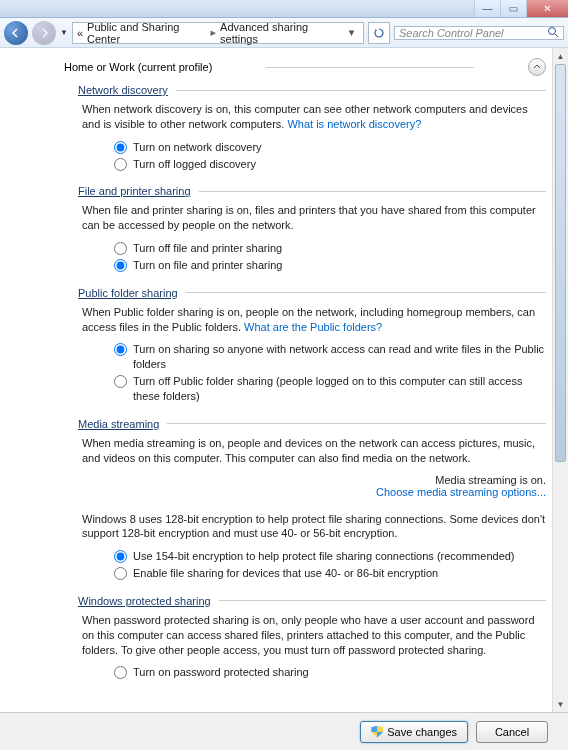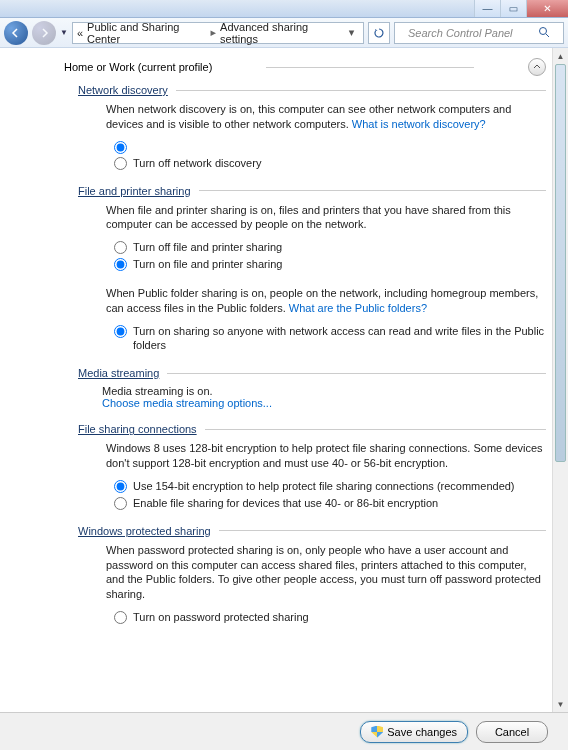--- a/index.html
+++ b/index.html
@@ -8,42 +8,42 @@
 .titlebar { height: 18px; background: linear-gradient(#dfe9f5, #c3d6ee); display: flex; justify-content: flex-end; align-items: stretch; border-bottom: 1px solid #9db6d6; }
 .titlebtn { width: 26px; display: flex; align-items: center; justify-content: center; background: linear-gradient(#e8f0fb,#cfe0f5); border-left: 1px solid #bcd; color: #3a5a7a; font-size: 10px; }
 .titlebtn.close { width: 42px; background: linear-gradient(#e8a0a0,#c76060); color: #fff; }
 .nav { height: 30px; background: linear-gradient(#f4f8fc,#e6eef8); border-bottom: 1px solid #c8d6e8; display: flex; align-items: center; padding: 0 4px; gap: 4px; }
 .navbtn { width: 24px; height: 24px; border-radius: 50%; background: radial-gradient(circle at 30% 30%, #6fa3e0, #2a5a9a); display: flex; align-items: center; justify-content: center; color: #fff; }
 .navbtn.disabled { opacity: 0.5; background: radial-gradient(circle at 30% 30%, #aac, #778); }
 .breadcrumb { flex: 1; height: 22px; background: #fff; border: 1px solid #abc; display: flex; align-items: center; padding: 0 4px; gap: 4px; color: #222; }
 .breadcrumb .sep { color: #666; }
 .breadcrumb .dd { width: 16px; text-align: center; color: #555; margin-left: auto; }
 .refresh { width: 22px; height: 22px; background: #fff; border: 1px solid #abc; display: flex; align-items: center; justify-content: center; color: #2a5a9a; }
-.search { width: 170px; height: 22px; background: #fff; border: 1px solid #abc; display: flex; align-items: center; padding: 0 13px; color: #888; font-style: italic; }
+.search { width: 170px; height: 14px; background: #fff; border: 1px solid #abc; display: flex; align-items: center; padding: 0 4px; color: #888; font-style: italic; }
 .search .sicon { margin-left: auto; color: #2a5a9a; font-style: normal; }
 .content { flex: 1; overflow-y: auto; padding: 10px 10px 10px 10px; position: relative; }
 .scrollbar { position: absolute; right: 0; top: 48px; bottom: 38px; width: 16px; background: #f0f0f0; border-left: 1px solid #ddd; }
 .scrollbar .thumb { position: absolute; left: 2px; right: 2px; top: 16px; height: 60%; background: linear-gradient(#d8e4f2,#b8ccde); border: 1px solid #9bb; border-radius: 2px; }
 .scrollbar .arr { position: absolute; left: 0; right: 0; height: 16px; display: flex; align-items: center; justify-content: center; color: #555; font-size: 8px; }
 .scrollbar .arr.up { top: 0; } .scrollbar .arr.dn { bottom: 0; }
 .profile { display: flex; align-items: center; margin-bottom: 8px; margin-left: 4px; gap: 48px; }
 .profile .title { flex: 0 0 auto; }
 .profile .line { flex: 1; height: 1px; background: #ccc; margin: 0 6px; }
 .expbtn { width: 18px; height: 18px; border-radius: 50%; border: 1px solid #aaa; background: linear-gradient(#fff,#e0e0e0); display: flex; align-items: center; justify-content: center; font-size: 8px; color: #555; }
 .section { margin: 0 0 14px 18px; }
 .section h3 { font-weight: normal; color: #1a3a6a; font-size: 11px; display: flex; align-items: center; margin-bottom: 6px; text-decoration: underline; }
 .section h3 .hline { flex: 1; height: 1px; background: #ccc; margin-left: 8px; }
-.section .desc { margin: 0 0 8px 28px; color: #222; line-height: 1.35; }
+.section .desc { margin: 0 0 8px 4px; color: #222; line-height: 1.35; }
 .section .desc a, .link { color: #0066cc; text-decoration: none; }
 .radios { margin-left: 36px; }
 .radios label { display: flex; align-items: flex-start; gap: 6px; margin-bottom: 2px; color: #222; line-height: 1.35; }
 .radios input { margin-top: 1px; }
-.streaming { margin-left: 24px; color: #222; }
+.streaming { margin-left: 24px; color: #222; text-align: right; }
 .footer { height: 38px; background: #f0f0f0; border-top: 1px solid #ccc; display: flex; align-items: center; justify-content: flex-end; padding: 0 20px 0 10px; gap: 8px; }
-.btn { height: 22px; min-width: 72px; padding: 0 10px; background: linear-gradient(#fdfdfd,#e6e6e6); border: 1px solid #8a8a8a; border-radius: 10px; display: flex; align-items: center; justify-content: center; gap: 4px; }
+.btn { height: 22px; min-width: 72px; padding: 0 10px; background: linear-gradient(#fdfdfd,#e6e6e6); border: 1px solid #8a8a8a; border-radius: 3px; display: flex; align-items: center; justify-content: center; gap: 4px; }
 .btn.primary { border: 1px solid #3c7fb1; box-shadow: 0 0 2px #6ab; }
 .shield { width: 12px; height: 12px; background: conic-gradient(#f6d44d 0 25%, #49a0e8 0 50%, #f6d44d 0 75%, #49a0e8 0 100%); clip-path: polygon(50% 0, 100% 15%, 100% 55%, 50% 100%, 0 55%, 0 15%); }
 </style>
 </head>
 <body>
 
 <div class="window">
 
   <div class="titlebar">
     <div class="titlebtn">—</div>
@@ -101,24 +101,25 @@
 
     <div class="section">
       <h3>
           <span>Network discovery</span>
           <span class="hline"></span>
         </h3>
       <p class="desc"><span>When network discovery is on, this computer can see other network computers and devices and is visible to other network computers. </span><a href="#" class="link">What is network discovery?</a></p>
       <div class="radios">
         <label>
             <input type="radio" name="nd" checked="" style="">
+            <span>Turn on network discovery</span>
           </label>
         <label>
             <input type="radio" name="nd" style="">
-            <span>Turn off network discovery</span>
+            <span>Turn off logged discovery</span>
           </label>
       </div>
     </div>
 
     <div class="section">
       <h3>
           <span>File and printer sharing</span>
           <span class="hline"></span>
         </h3>
       <p class="desc">When file and printer sharing is on, files and printers that you have shared from this computer can be accessed by people on the network.</p>
@@ -128,45 +129,50 @@
             <span>Turn off file and printer sharing</span>
           </label>
         <label>
             <input type="radio" name="fp" checked="" style="">
             <span>Turn on file and printer sharing</span>
           </label>
       </div>
     </div>
 
     <div class="section">
+      <h3>
+          <span>Public folder sharing</span>
+          <span class="hline"></span>
+        </h3>
       <p class="desc"><span>When Public folder sharing is on, people on the network, including homegroup members, can access files in the Public folders. </span><a href="#" class="link">What are the Public folders?</a></p>
       <div class="radios">
         <label>
             <input type="radio" name="pf" checked="" style="">
             <span>Turn on sharing so anyone with network access can read and write files in the Public folders</span>
           </label>
+        <label>
+            <input type="radio" name="pf" style="">
+            <span>Turn off Public folder sharing (people logged on to this computer can still access these folders)</span>
+          </label>
       </div>
     </div>
 
     <div class="section">
       <h3>
           <span>Media streaming</span>
           <span class="hline"></span>
         </h3>
+      <p class="desc">When media streaming is on, people and devices on the network can access pictures, music, and videos on this computer. This computer can also find media on the network.</p>
       <div class="streaming">
         <div>Media streaming is on.</div>
         <a href="#" class="link">Choose media streaming options...</a>
       </div>
     </div>
 
     <div class="section">
-      <h3>
-          <span>File sharing connections</span>
-          <span class="hline"></span>
-        </h3>
       <p class="desc">Windows 8 uses 128-bit encryption to help protect file sharing connections. Some devices don't support 128-bit encryption and must use 40- or 56-bit encryption.</p>
       <div class="radios">
         <label>
             <input type="radio" name="enc" checked="" style="">
             <span>Use 154-bit encryption to help protect file sharing connections (recommended)</span>
           </label>
         <label>
             <input type="radio" name="enc" style="">
             <span>Enable file sharing for devices that use 40- or 86-bit encryption</span>
           </label>

